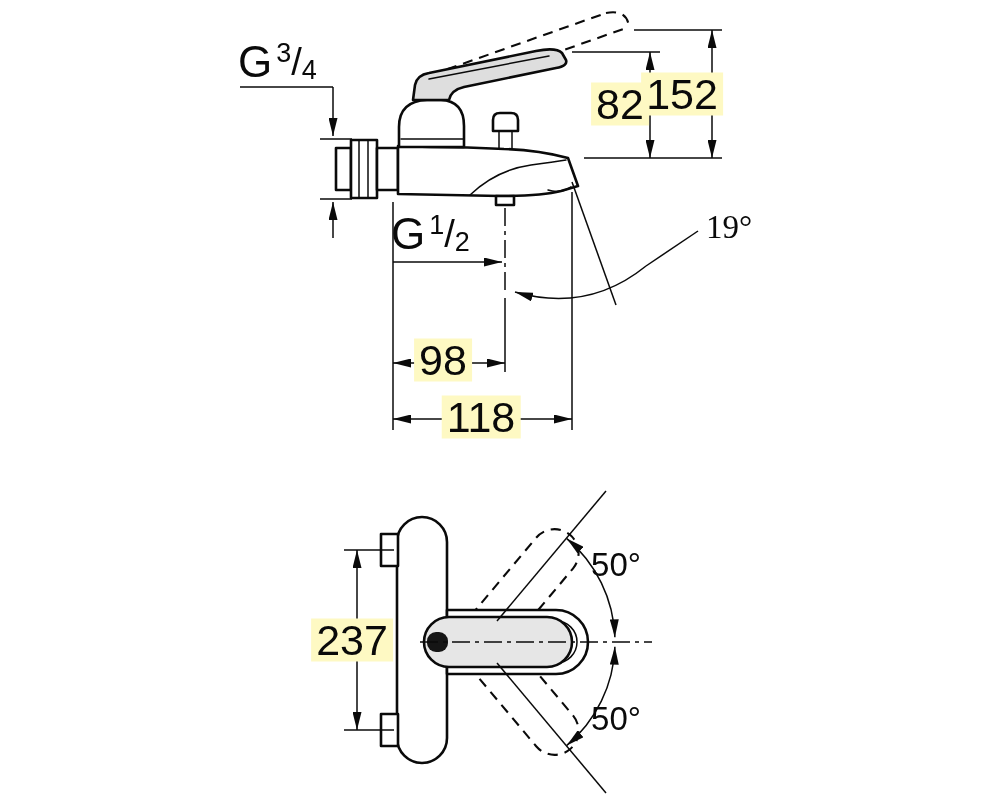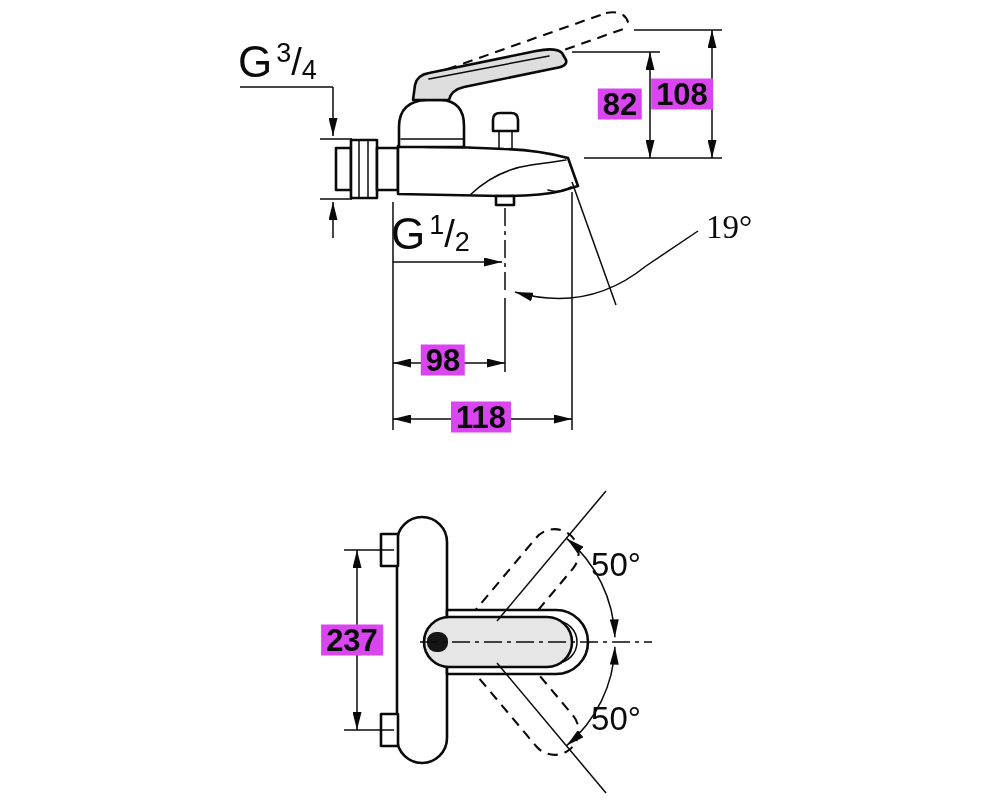--- a/index.html
+++ b/index.html
@@ -23,25 +23,24 @@
 
   
   .lbl {
     position: absolute;
     color: #0a0a0a;
     white-space: nowrap;
     line-height: 1;
     user-select: none;
   }
   .dim-num {
-    font-size: 31px;
+    font-size: 43px;
     transform: translate(-50%, -50%);
-    background: #d946ef;
+    background: #fef9c3;
     padding: 0 5px;
-    font-weight: bold;
   }
   .angle-num {
     font-size: 33px;
     transform: translate(-50%, -50%);
   }
   .g-label { font-size: 44px; }
   .g-label .frac-num   { font-size: 27px; vertical-align: 15px; margin-left: 4px; }
   .g-label .frac-slash { font-size: 38px; vertical-align: 2px; }
   .g-label .frac-den   { font-size: 27px; vertical-align: -2px; }
 </style>
@@ -159,21 +158,21 @@
   <div class="lbl g-label" style="left:238px; top:40px;">
     <span>G</span><span class="frac-num">3</span><span class="frac-slash">/</span><span class="frac-den">4</span>
   </div>
 
   <div class="lbl g-label" style="left:391px; top:212px;">
     <span>G</span><span class="frac-num">1</span><span class="frac-slash">/</span><span class="frac-den">2</span>
   </div>
 
   <div class="lbl dim-num" style="left:620px; top:104px;">82</div>
 
-  <div class="lbl dim-num" style="left:682px; top:94px;">108</div>
+  <div class="lbl dim-num" style="left:682px; top:94px;">152</div>
 
   <div class="lbl angle-num" style="left:729px; top:227px;font-family:Liberation Serif, serif;">19°</div>
 
   <div class="lbl dim-num" style="left:443px; top:360px;">98</div>
 
   <div class="lbl dim-num" style="left:481px; top:417px;">118</div>
 
   <div class="lbl dim-num" style="left:352px; top:640px;">237</div>
 
   <div class="lbl angle-num" style="left:616px; top:564px;">50°</div>

